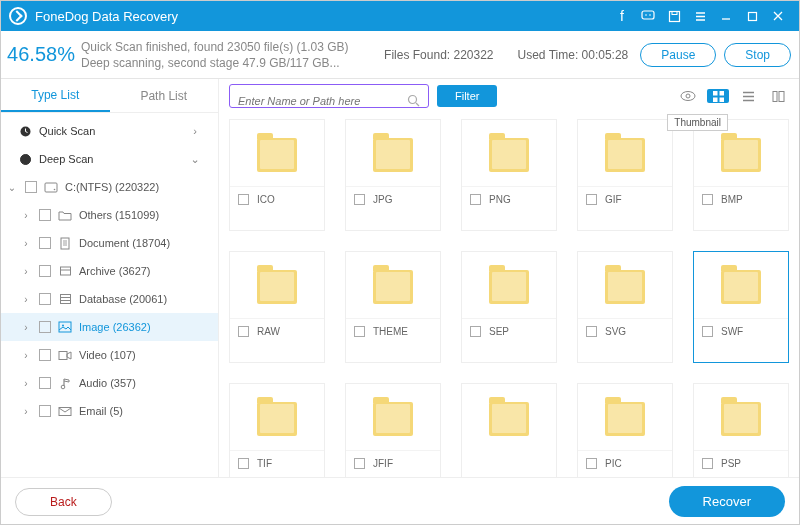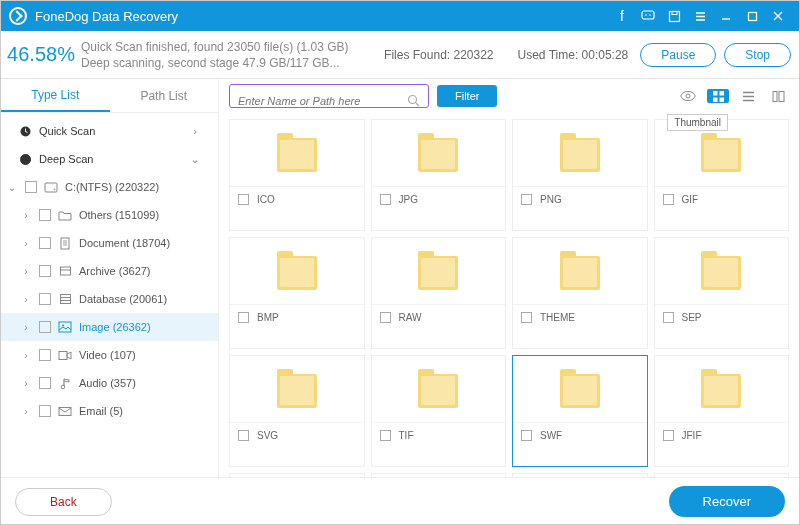--- a/index.html
+++ b/index.html
@@ -32,21 +32,21 @@
 .trow.top .ico svg circle{fill:#333}
 .main{flex:1;display:flex;flex-direction:column}
 .tool{height:34px;display:flex;align-items:center;padding:0 10px;gap:8px}
 .search{flex:0 0 200px;height:24px;border:1px solid #8b5cf6;border-radius:3px;display:flex;align-items:flex-end;padding:0 8px;color:#aaa}
 .search input{border:none;outline:none;flex:1;font-size:11px;color:#555;font-style:italic}
 .fbtn{background:#1296db;color:#fff;border:none;border-radius:3px;padding:5px 18px;cursor:pointer;font-size:11px}
 .tool .sp{flex:1}
 .vbtn{width:22px;height:14px;display:flex;align-items:center;justify-content:center;border:1px solid transparent;cursor:pointer;color:#888;position:relative}
 .vbtn.active{background:#1296db;color:#fff;border-radius:2px}
 .tooltip{position:absolute;top:24px;right:0;background:#fff;border:1px solid #ccc;padding:2px 6px;font-size:10px;color:#555;white-space:nowrap;z-index:5}
-.grid{flex:1;overflow:auto;padding:6px 10px;display:grid;grid-template-columns:repeat(4,1fr);gap:6px}
+.grid{flex:1;overflow:auto;padding:6px 10px;display:grid;grid-template-columns:repeat(5,1fr);gap:20px}
 .card{border:1px solid #eee;display:flex;flex-direction:column;align-items:center;padding:8px 0 0 0;height:112px;cursor:pointer}
 .card.sel{border-color:#1296db}
 .thumb{width:40px;height:34px;background:#f5d878;border-radius:2px;position:relative;margin:10px 0 14px 0}
 .thumb::before{content:"";position:absolute;top:-5px;left:0;width:16px;height:6px;background:#f5d878;border-radius:2px 2px 0 0}
 .thumb::after{content:"";position:absolute;top:2px;left:3px;right:3px;bottom:3px;background:#f9e6a8;border-radius:1px}
 .crow{width:100%;display:flex;align-items:center;padding:0 8px;height:26px;border-top:1px solid #f3f3f3}
 .crow .cb{width:11px;height:11px;border:1px solid #aaa;margin-right:8px}
 .crow .nm{font-size:10px;color:#666}
 .foot{height:48px;border-top:1px solid #eee;display:flex;align-items:center;padding:0 14px}
 .back{border:1px solid #ccc;color:#b91c1c;background:#fff;border-radius:16px;padding:6px 34px;cursor:pointer;font-size:12px}
@@ -338,32 +338,32 @@
             <span class="nm">SEP</span>
           </div>
         </div>
         <div class="card">
           <div class="thumb"></div>
           <div class="crow">
             <span class="cb"></span>
             <span class="nm">SVG</span>
           </div>
         </div>
+        <div class="card sel">
+          <div class="thumb"></div>
+          <div class="crow">
+            <span class="cb"></span>
+            <span class="nm">SWF</span>
+          </div>
+        </div>
         <div class="card">
           <div class="thumb"></div>
           <div class="crow">
             <span class="cb"></span>
             <span class="nm">TIF</span>
-          </div>
-        </div>
-        <div class="card sel">
-          <div class="thumb"></div>
-          <div class="crow">
-            <span class="cb"></span>
-            <span class="nm">SWF</span>
           </div>
         </div>
         <div class="card">
           <div class="thumb"></div>
           <div class="crow">
             <span class="cb"></span>
             <span class="nm">JFIF</span>
           </div>
         </div>
         <div class="card">

